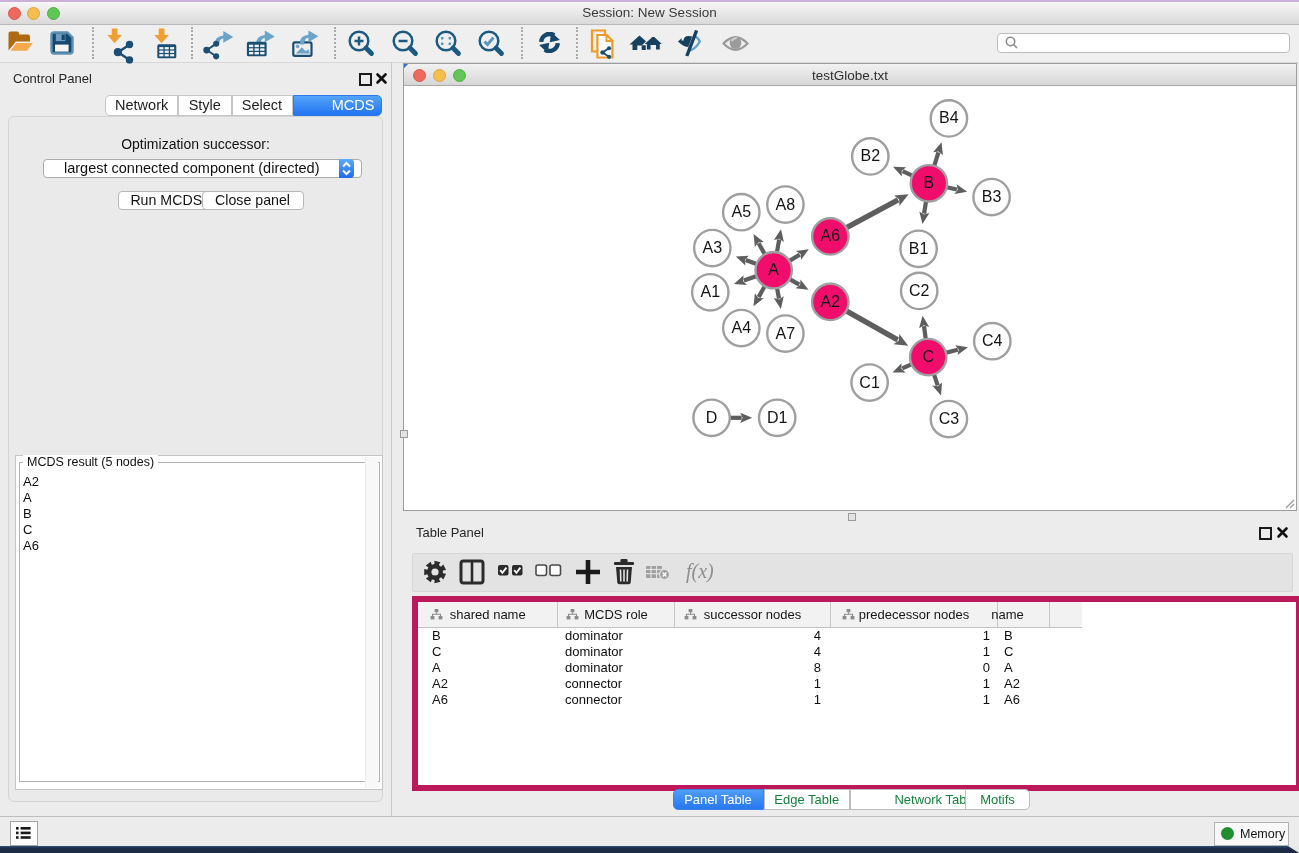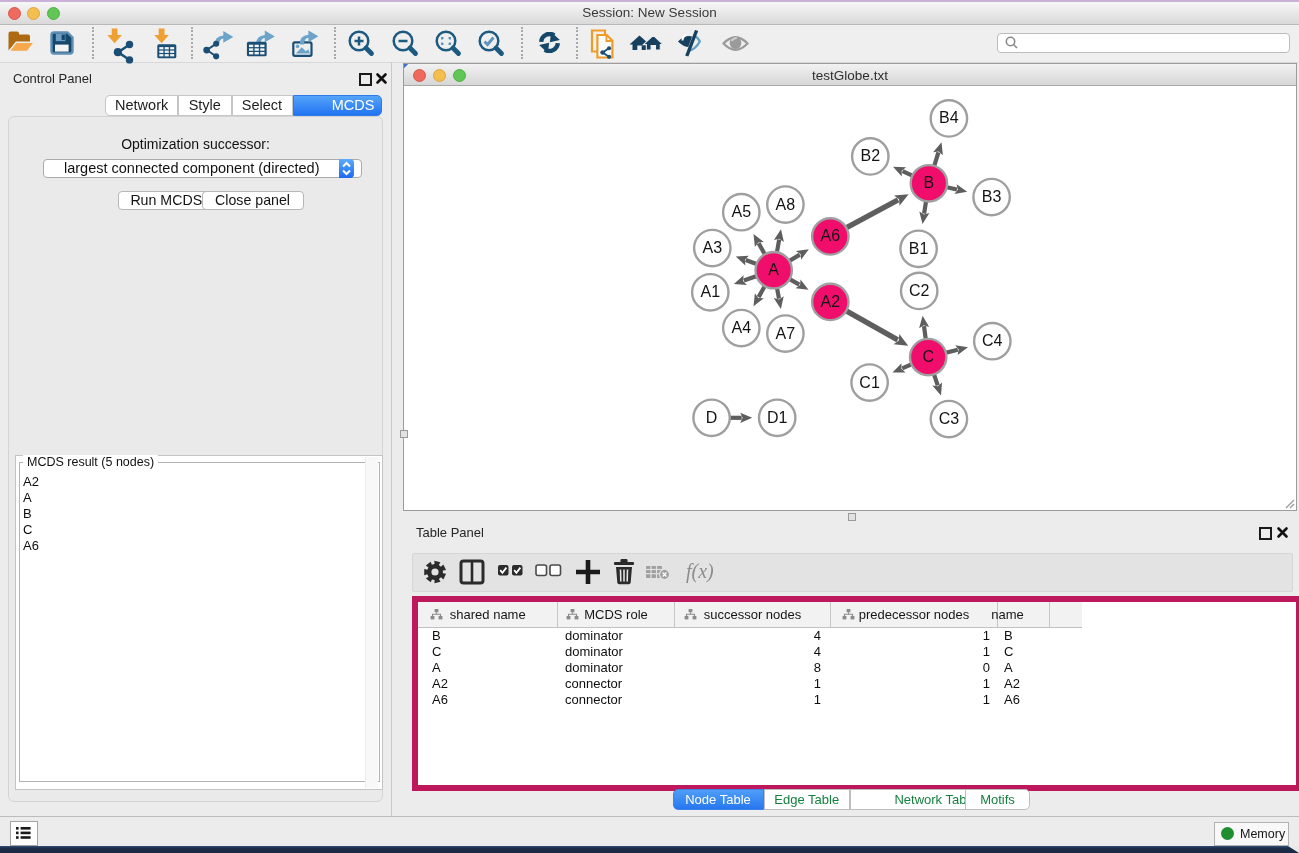--- a/index.html
+++ b/index.html
@@ -435,21 +435,21 @@
     <div class="trow" style="left:258px;top:74px;width:145px;text-align:right;">1</div>
     <div class="trow" style="left:414px;top:74px;width:158px;text-align:right;">1</div>
     <div class="trow" style="left:586px;top:74px;width:80px;">A2</div>
 <div class="trow" style="left:14px;top:90px;width:120px;">A6</div>
     <div class="trow" style="left:147px;top:90px;width:120px;">connector</div>
     <div class="trow" style="left:258px;top:90px;width:145px;text-align:right;">1</div>
     <div class="trow" style="left:414px;top:90px;width:158px;text-align:right;">1</div>
     <div class="trow" style="left:586px;top:90px;width:80px;">A6</div>
 </div>
 <div class="abs" style="left:0;top:788.5px;width:1299px;height:22px;">
-<div class="bottab" style="left:672.5px;width:89.0px;border-radius:5px 0 0 5px;background:linear-gradient(#4f9ef7,#2677ef);color:#fff;border-color:#3c82e8;">Node Table</div>
+<div class="bottab" style="left:672.5px;width:89.0px;border-radius:5px 0 0 5px;background:linear-gradient(#4f9ef7,#2677ef);color:#fff;border-color:#3c82e8;">Panel Table</div>
 <div class="bottab" style="left:763.5px;width:84.5px;border-radius:0;">Edge Table</div>
 <div class="bottab" style="left:850.0px;width:113.0px;border-radius:0;padding-left:28px;">Network Table</div>
 <div class="bottab" style="left:965.0px;width:63.0px;border-radius:0 5px 5px 0;">Motifs</div>
 </div>
 <div id="statusbar" class="abs"></div>
 <div id="listbtn" class="abs"></div>
 <svg class="abs" style="left:16px;top:826px;" width="15" height="14" viewBox="0 0 15 14">
     <g fill="#1a1a1a">
       <rect x="0" y="1" width="2.6" height="2.6"></rect>
       <rect x="0" y="5.6" width="2.6" height="2.6"></rect>

